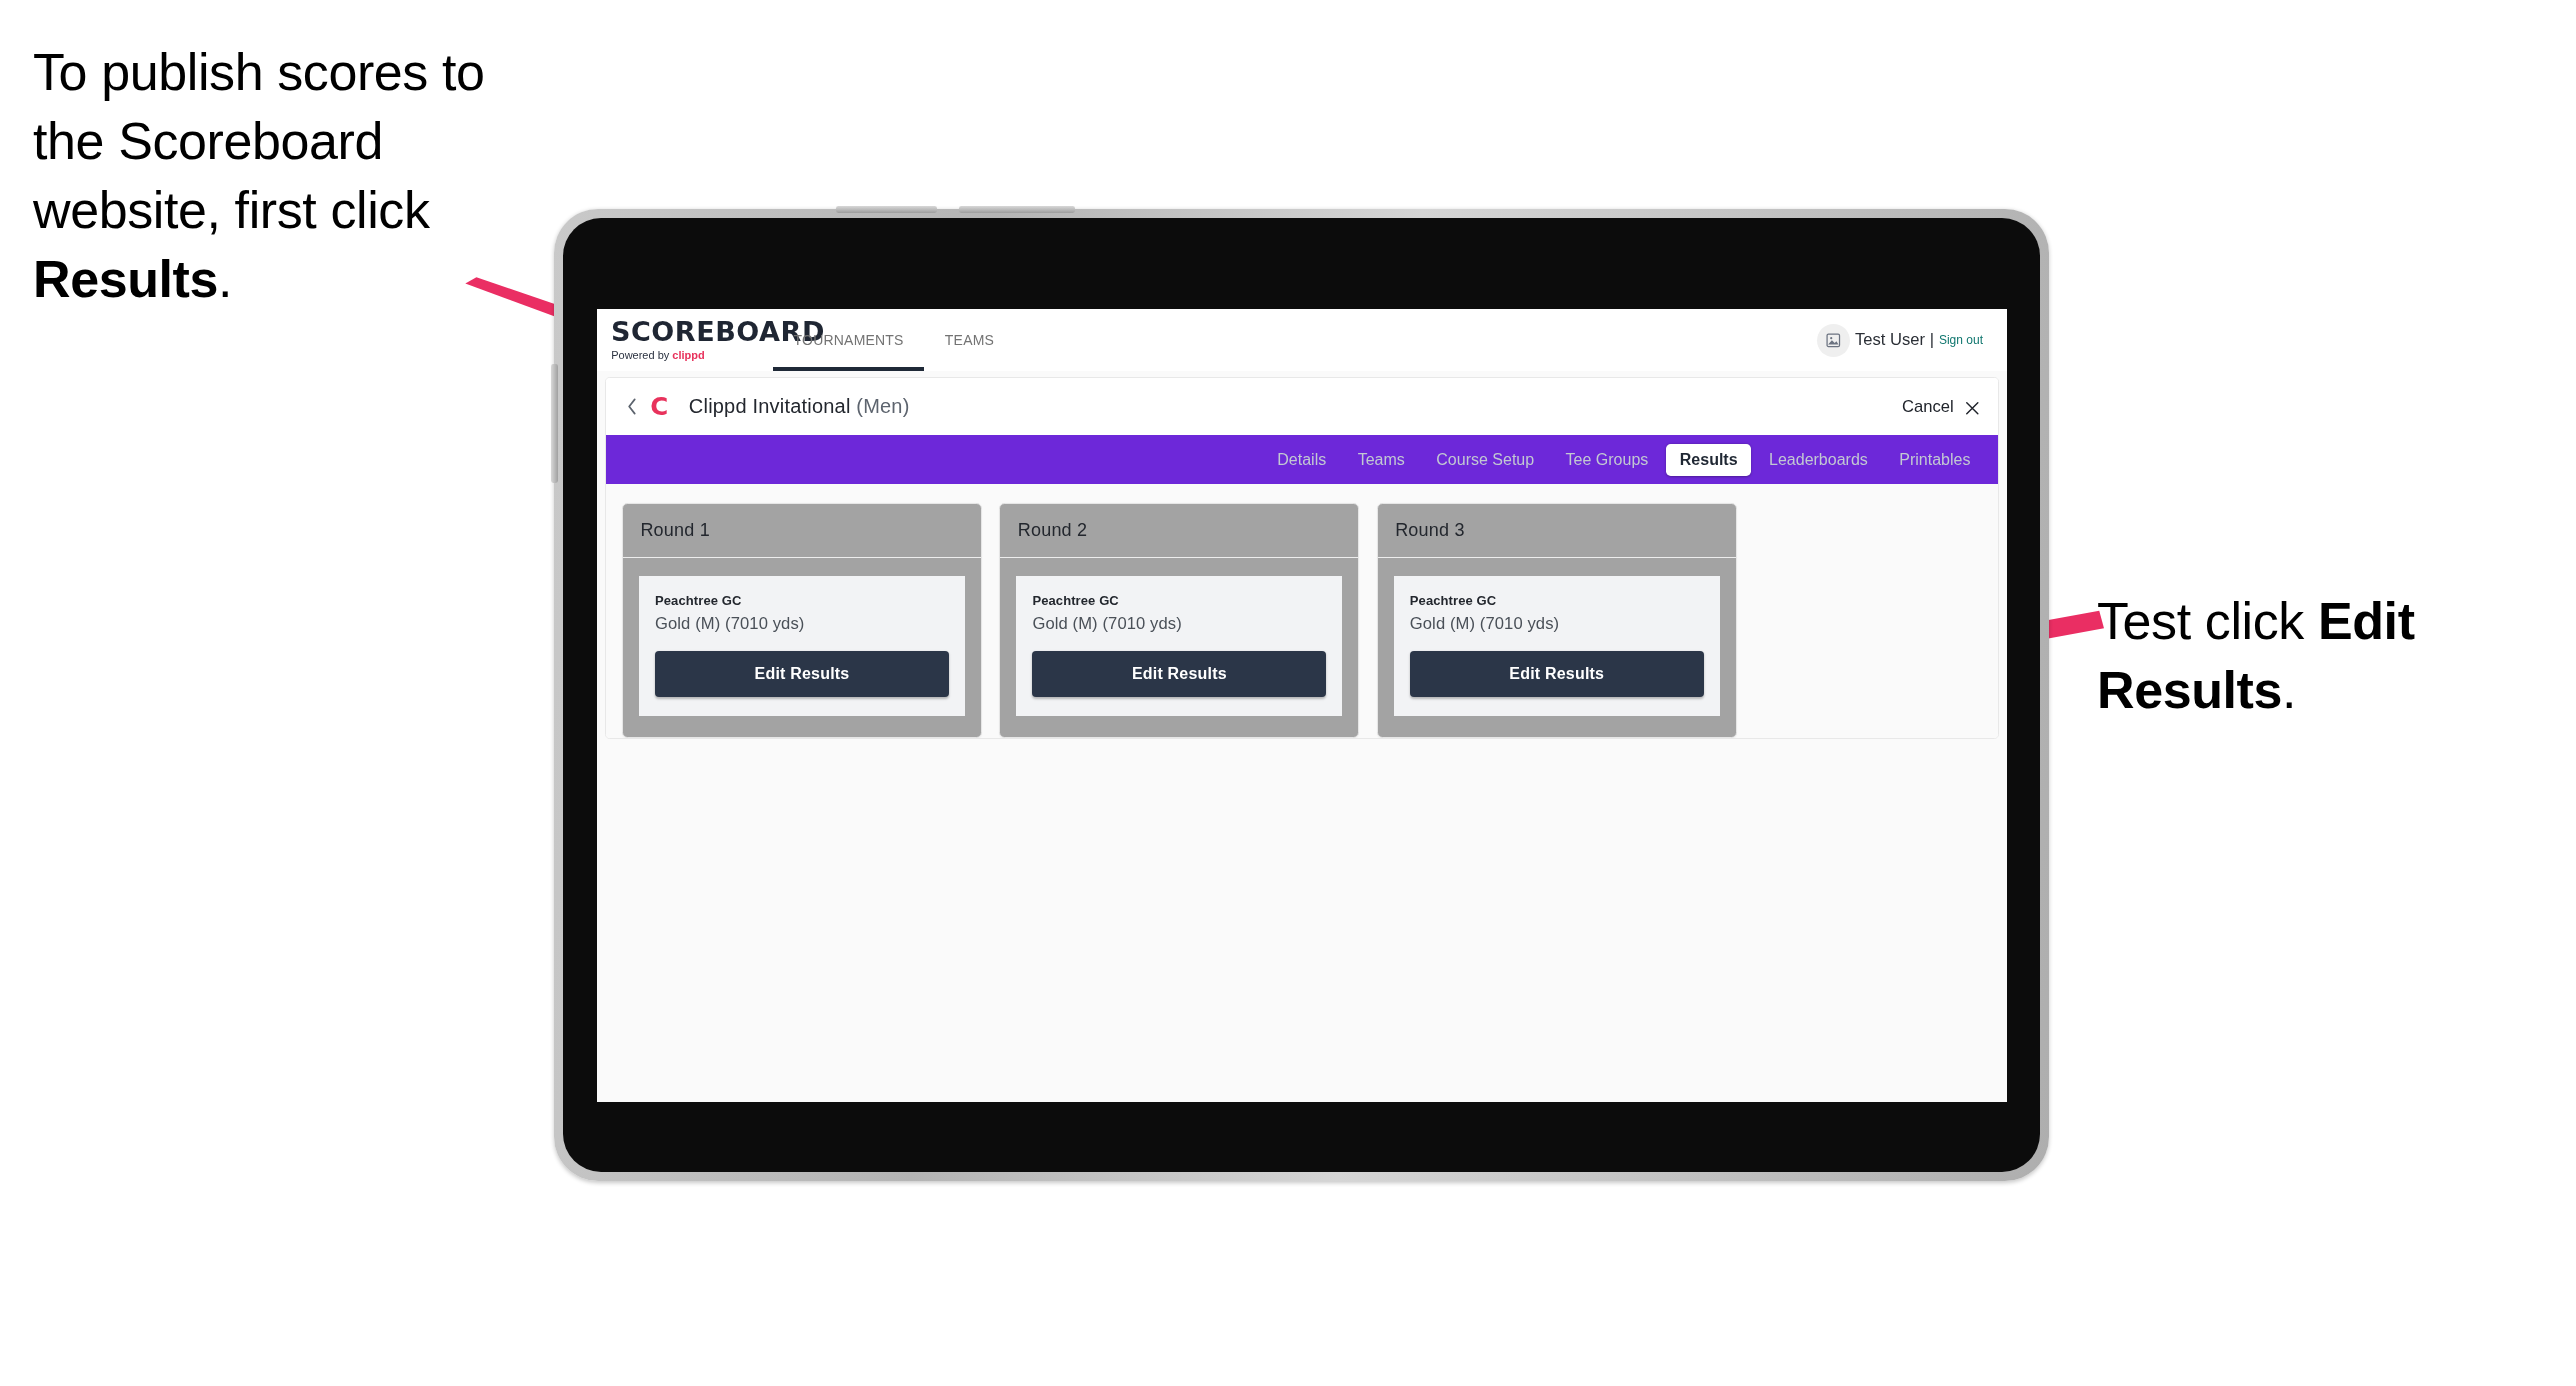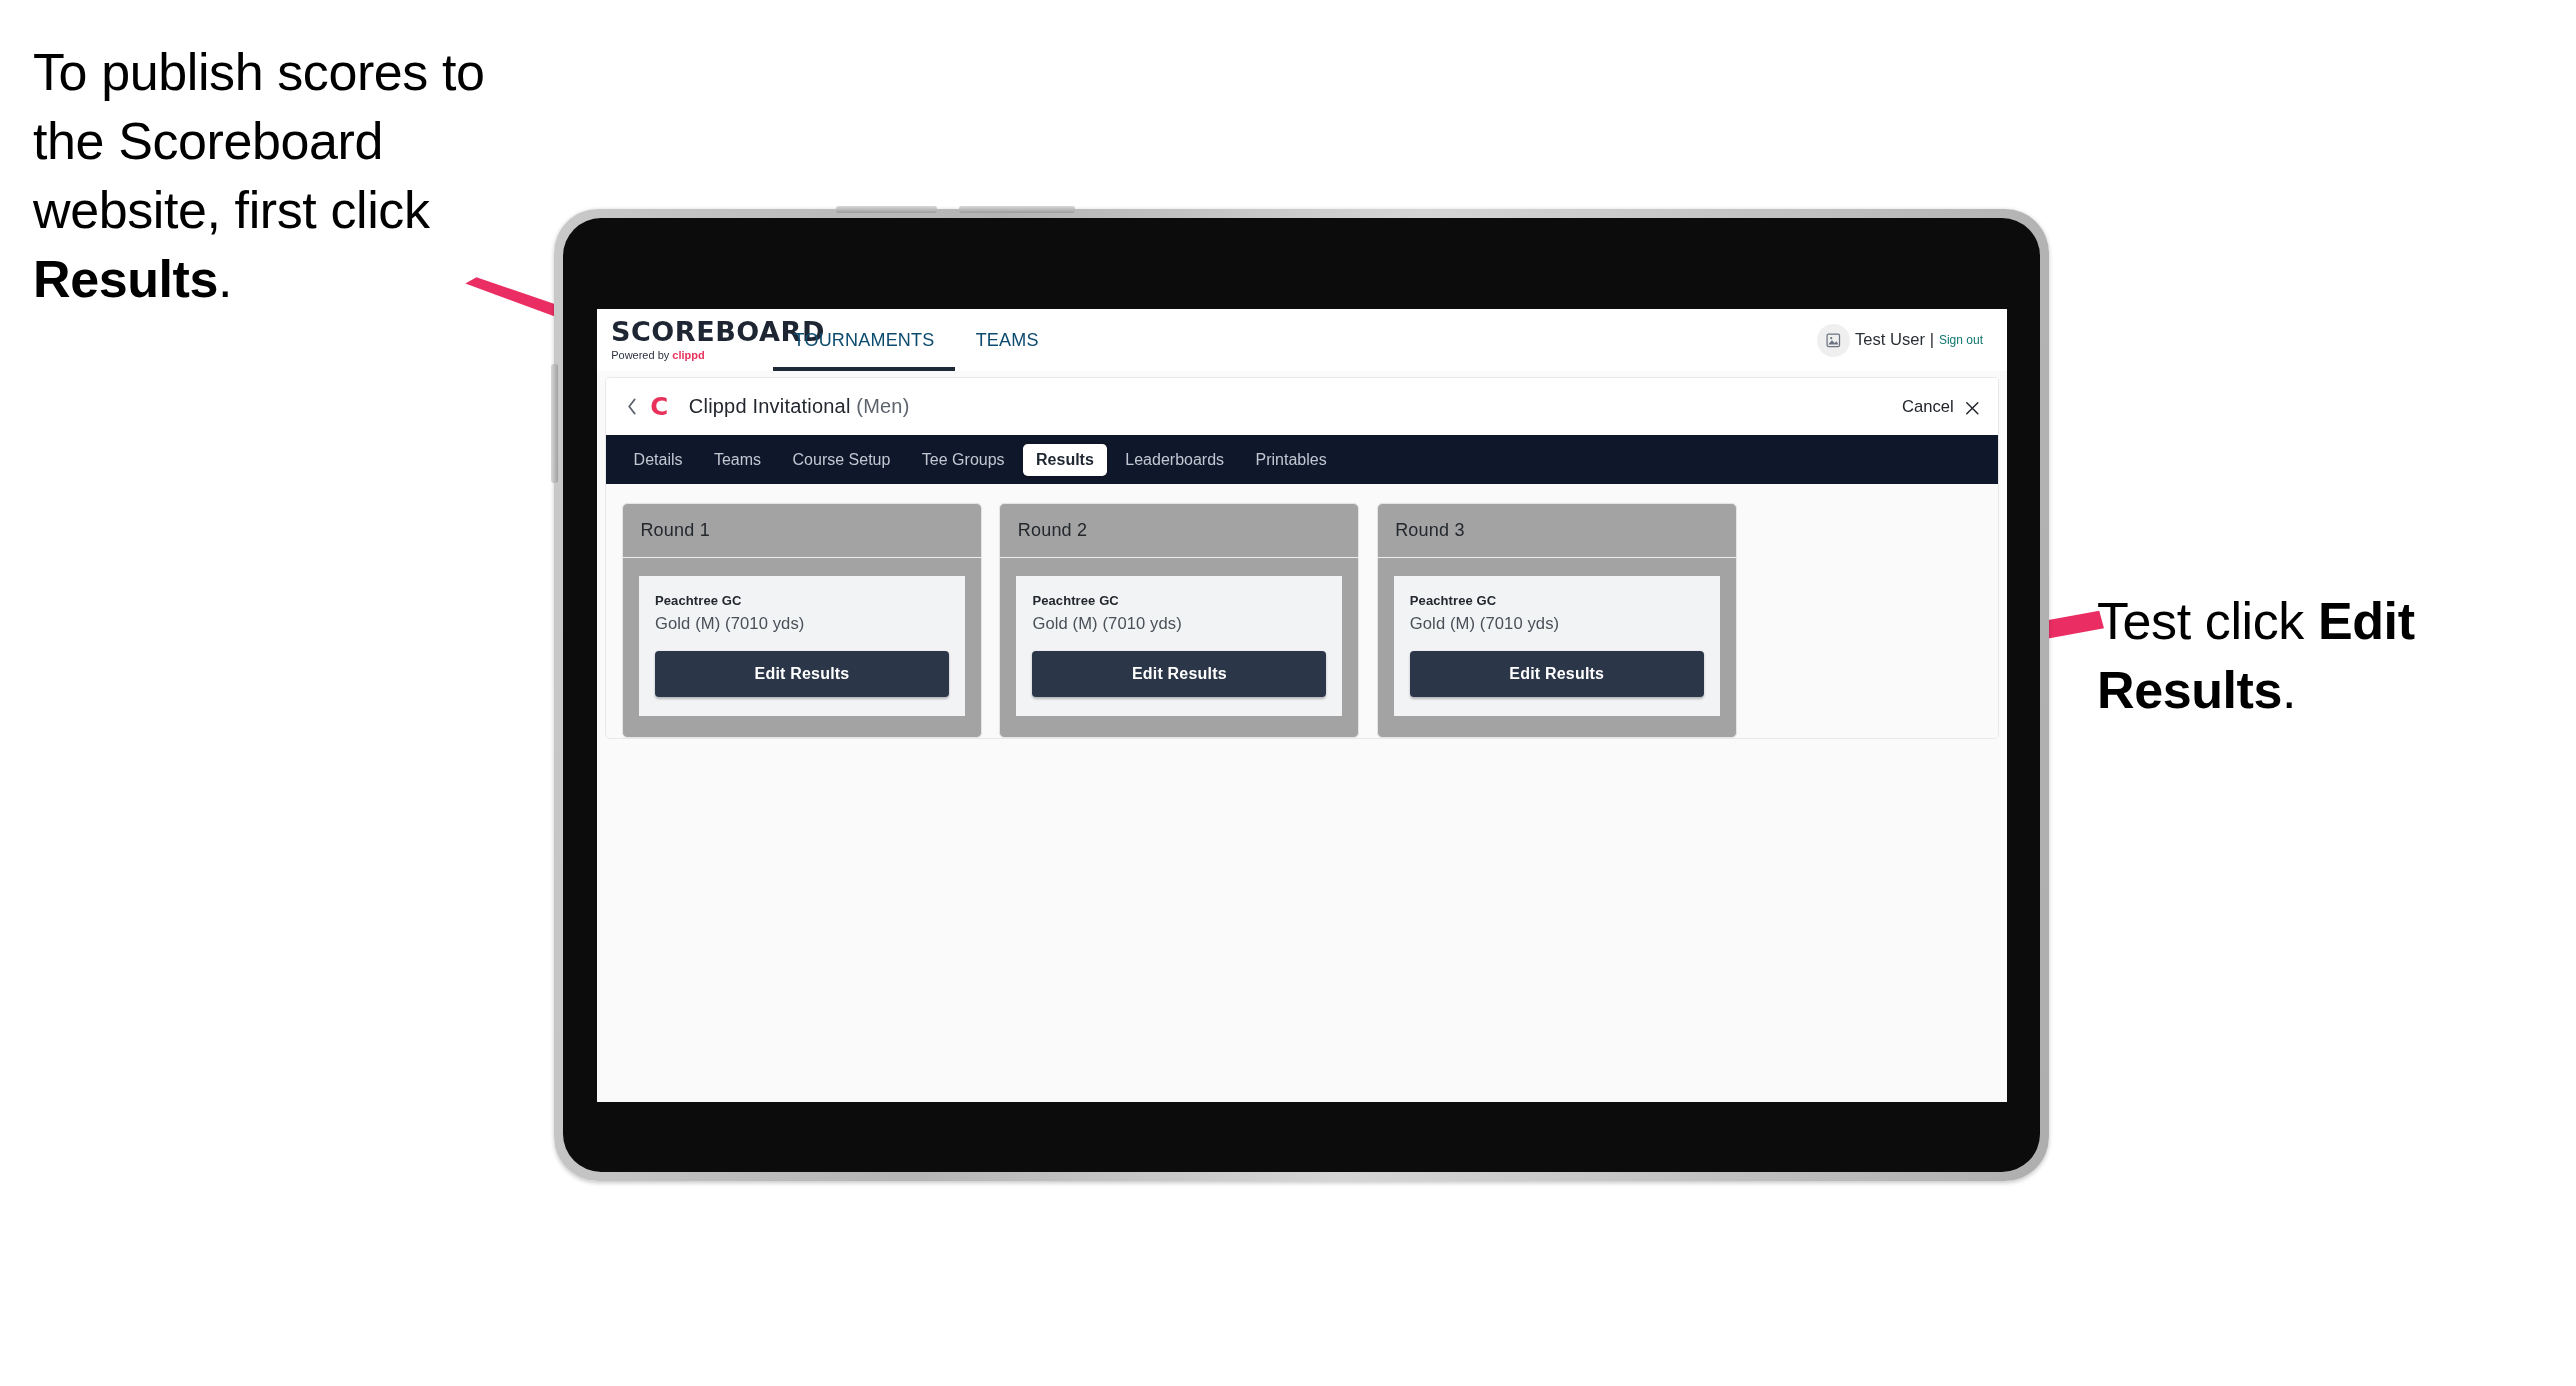--- a/index.html
+++ b/index.html
@@ -149,22 +149,22 @@
     font-weight: 700;
   }
   #primary-nav {
     display: flex;
     align-items: stretch;
   }
   .primary-nav-item {
     display: flex;
     align-items: center;
     padding: 0 20.6px;
-    font-size: 18px;
-    color: #0c4a6e;
+    font-size: 14px;
+    color: #737373;
     letter-spacing: 0.2px;
     position: relative;
     cursor: pointer;
   }
   .primary-nav-item.is-active::after {
     content: "";
     position: absolute;
     left: 0; right: 0; bottom: 0;
     height: 4px;
     background: #1f2937;
@@ -236,25 +236,26 @@
     display: flex;
     align-items: flex-end;
     gap: 10.3px;
     cursor: pointer;
   }
   #cancel-label { font-size: 16.6px; color: #20242b; }
 
   
   #section-tabs {
     height: 49px;
-    background: #0f172a;
+    background: #6d28d9;
     display: flex;
     align-items: center;
     padding: 0 14.2px;
     gap: 4.7px;
+    justify-content: flex-end;
   }
   .section-tab {
     font-size: 16px;
     color: #c2c8d2;
     padding: 7.1px 13.4px;
     border-radius: 4.7px;
     white-space: nowrap;
     cursor: pointer;
   }
   .section-tab.is-active {

